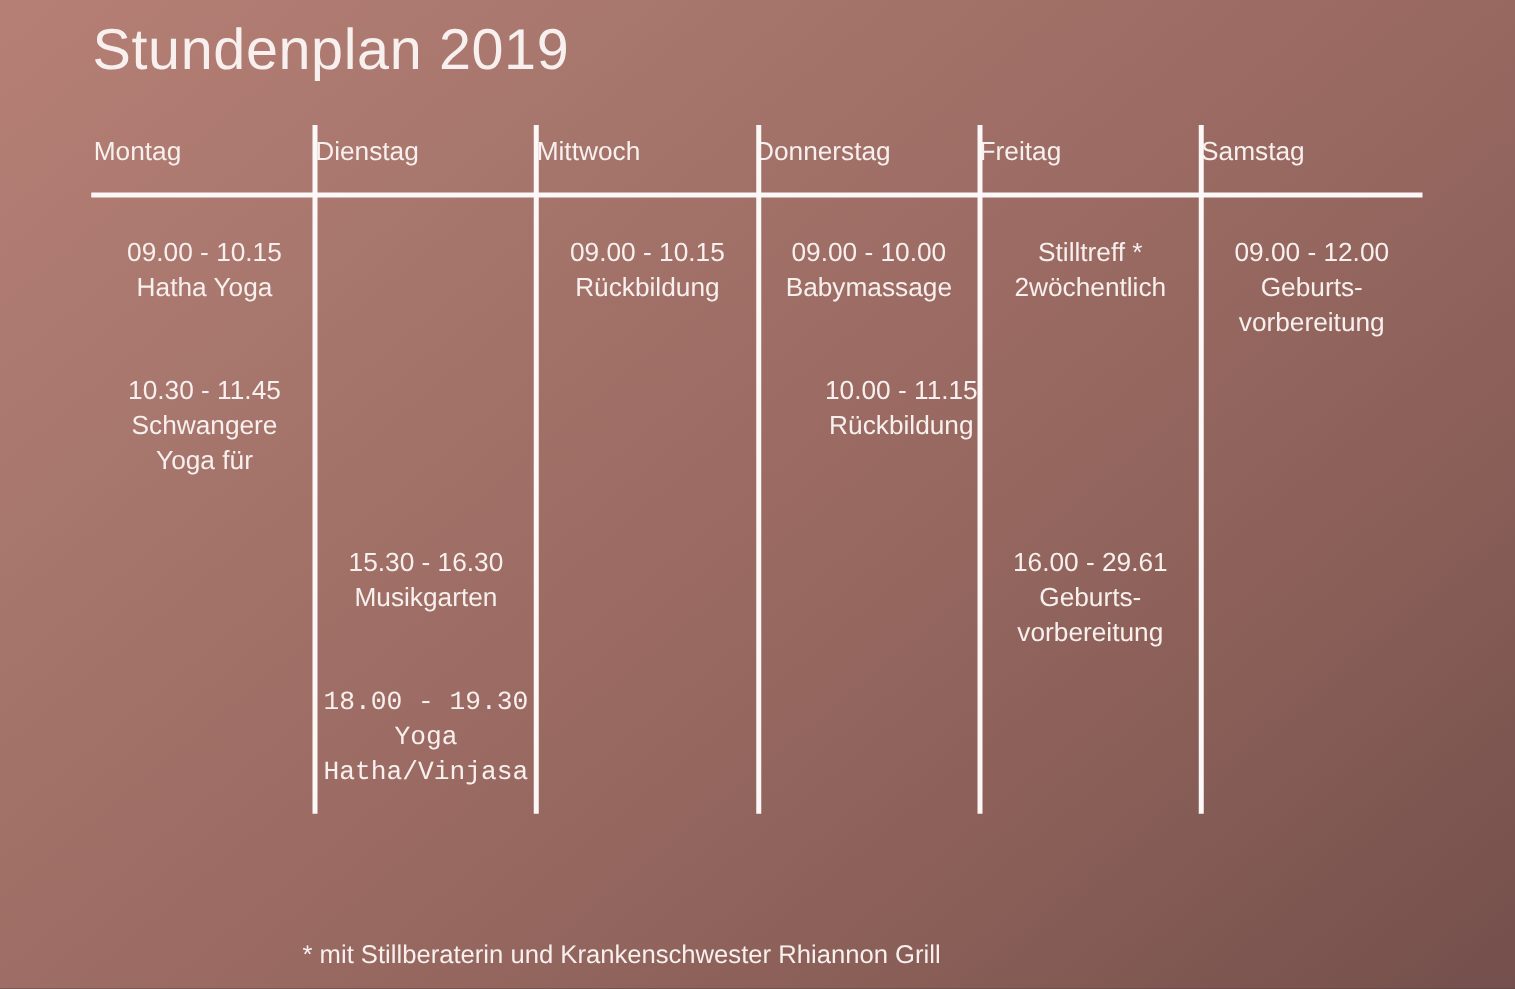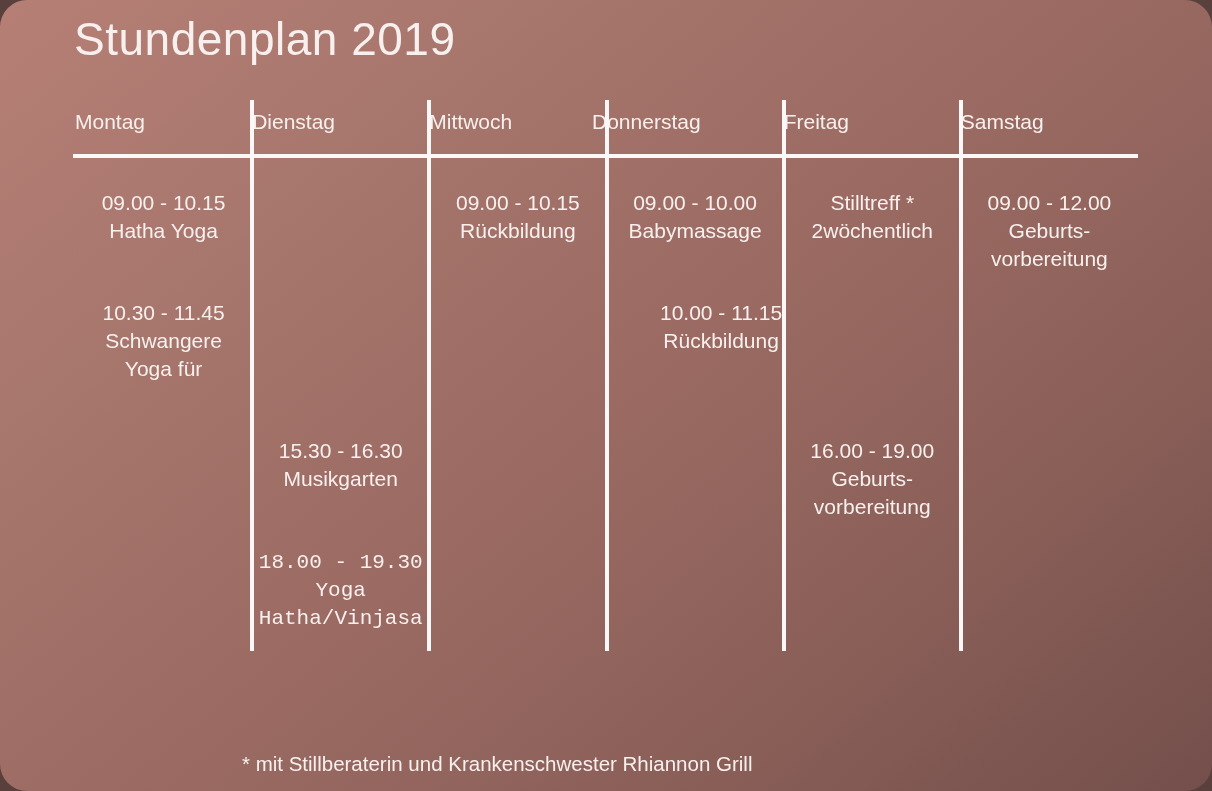--- a/index.html
+++ b/index.html
@@ -3,21 +3,20 @@
 <meta charset="utf-8">
 <style>
   html,body{margin:0;padding:0;background:#5a403d;}
   .stage{
     position:relative;
     width:1212px;height:791px;
     overflow:hidden;
     background:linear-gradient(140deg,#b67f75 0%,#a5756c 28%,#9b6b63 50%,#8a5f58 75%,#744f4b 100%);
     font-family:"Liberation Sans","DejaVu Sans",sans-serif;
     color:#f8f0ee;
-    border-radius:27px;
   }
   .title{
     position:absolute;left:74px;top:13px;
     font-size:46px;line-height:52px;font-weight:400;letter-spacing:.5px;
   }
   .day-header{
     position:absolute;top:108px;height:28px;line-height:28px;
     text-align:left;font-size:21px;
   }
   .vline{position:absolute;top:100px;width:4px;height:551px;background:#fbf8f7;}
@@ -57,36 +56,36 @@
       <div class="event" style="left: 252.167px; width: 177.167px; top: 549px; font-family: Liberation Mono, monospace;">
         <div>18.00 - 19.30</div>
         <div>Yoga</div>
         <div>Hatha/Vinjasa</div>
       </div>
       <div class="day-header" style="left: 429.333px; width: 177.167px;">Mittwoch</div>
       <div class="event" style="left: 429.333px; width: 177.167px; top: 189px;">
         <div>09.00 - 10.15</div>
         <div>Rückbildung</div>
       </div>
-      <div class="day-header" style="left: 574px; width: 177.167px; padding-left: 18px;">Donnerstag</div>
+      <div class="day-header" style="left: 586px; width: 177.167px; padding-left: 18px;">Donnerstag</div>
       <div class="event" style="left: 606.5px; width: 177.167px; top: 189px;">
         <div>09.00 - 10.00</div>
         <div>Babymassage</div>
       </div>
       <div class="event" style="left: 606.5px; width: 177.167px; top: 299px; padding-left: 26px;">
         <div>10.00 - 11.15</div>
         <div>Rückbildung</div>
       </div>
       <div class="day-header" style="left: 783.667px; width: 177.167px;">Freitag</div>
       <div class="event" style="left: 783.667px; width: 177.167px; top: 189px;">
         <div>Stilltreff *</div>
         <div>2wöchentlich</div>
       </div>
       <div class="event" style="left: 783.667px; width: 177.167px; top: 437px;">
-        <div>16.00 - 19.00</div>
+        <div>16.00 - 29.61</div>
         <div>Geburts-</div>
         <div>vorbereitung</div>
       </div>
       <div class="day-header" style="left: 960.833px; width: 177.167px;">Samstag</div>
       <div class="event" style="left: 960.833px; width: 177.167px; top: 189px;">
         <div>09.00 - 12.00</div>
         <div>Geburts-</div>
         <div>vorbereitung</div>
       </div>
       <div class="vline" style="left: 250.167px;"></div>

